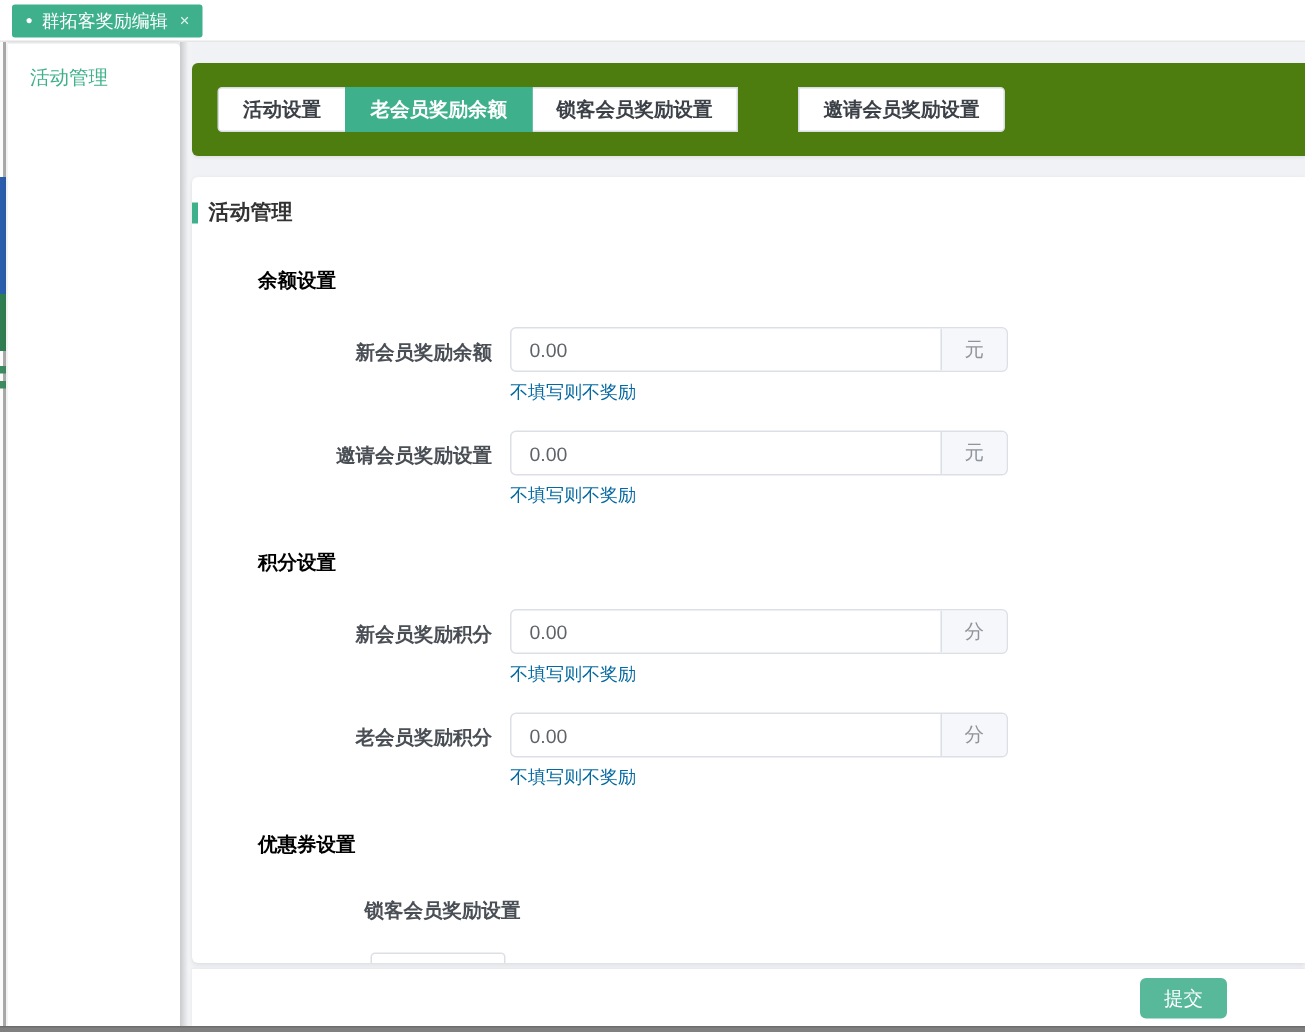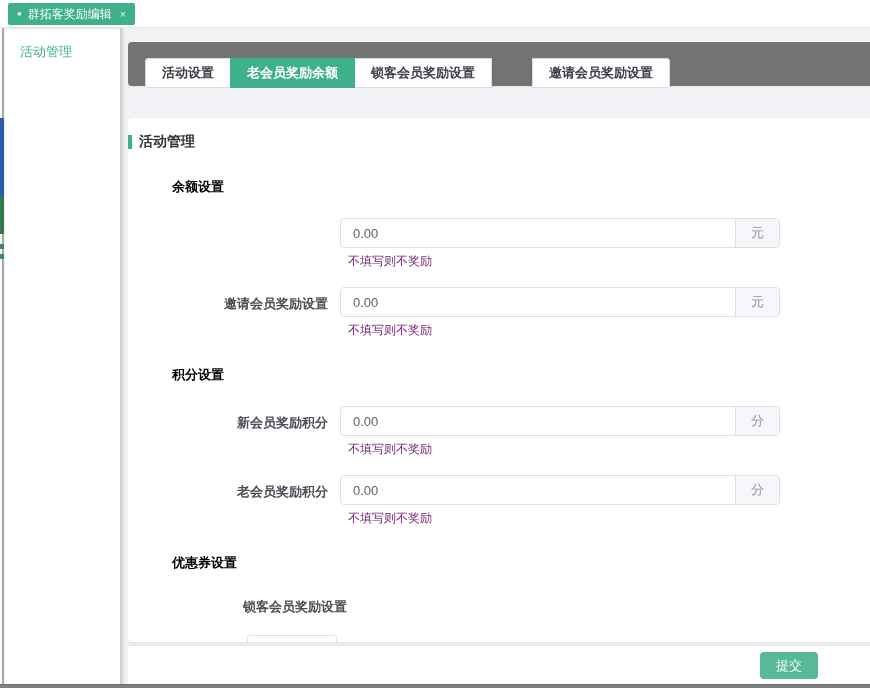--- a/index.html
+++ b/index.html
@@ -47,22 +47,22 @@
   
   .divider {
     position: absolute; left: 120px; top: 28px; width: 8px; height: 660px;
     background: linear-gradient(to right, #c9cbce, #f2f3f5 70%);
   }
 
   
   .main { position: absolute; left: 128px; top: 28px; width: 742px; height: 660px; }
 
   .tabs-panel {
-    position: absolute; left: 0; top: 14px; width: 100%; height: 44px;
-    background: #737373; border-radius: 4px 0 0 4px; box-shadow: 0 1px 2px rgba(0,0,0,.06);
+    position: absolute; left: 0; top: 14px; width: 100%; height: 62px;
+    background: #4d7c0f; border-radius: 4px 0 0 4px; box-shadow: 0 1px 2px rgba(0,0,0,.06);
   }
   .tab-group { position: absolute; left: 17px; top: 16px; display: flex; }
   .tab {
     height: 30px; line-height: 28px; padding: 0 16px;
     border: 1px solid #d8dce3; background: #fff; margin-left: -1px;
     font-size: 13px; font-weight: bold; color: #3c4047; cursor: pointer; white-space: nowrap;
   }
   .tab:first-child { border-radius: 3px 0 0 3px; margin-left: 0; }
   .tab:last-child  { border-radius: 0 3px 3px 0; margin-left: 40px; }
   .tab.active { background: #3fb08c; border-color: #3fb08c; color: #fff; position: relative; z-index: 1; }
@@ -77,32 +77,32 @@
 
   .group-title { margin: 27px 0 0 44px; font-size: 13px; font-weight: bold; color: #000000; }
 
   .row { position: relative; margin-top: 22px; padding-left: 212px; }
   .row + .row { margin-top: 17px; }
   .row-label {
     position: absolute; left: 0; top: 8px; width: 200px; text-align: right;
     font-size: 13px; font-weight: bold; color: #4a4e55;
   }
   .input-wrap {
-    display: inline-flex; width: 440px; height: 30px;
+    display: inline-flex; width: 332px; height: 30px;
     border: 1px solid #dcdfe6; border-radius: 4px; background: #fff; overflow: hidden;
   }
   .input-text {
     flex: 1; border: none; outline: none; padding: 0 12px;
     font-size: 13px; color: #5f6368; font-family: inherit; background: transparent;
   }
   .input-suffix {
     width: 44px; background: #f5f7fa; border-left: 1px solid #dcdfe6;
     color: #909399; text-align: center; line-height: 28px; font-size: 13px;
   }
-  .hint { margin-top: 5px; font-size: 12px; color: #701a75; margin-left: 8px; }
+  .hint { margin-top: 5px; font-size: 12px; color: #0369a1; }
 
   .coupon-label { margin: 26px 0 0 115px; font-size: 13px; font-weight: bold; color: #4a4e55; }
   .coupon-btn {
     margin: 19px 0 0 119px; display: inline-block; padding: 0 14px; height: 30px; line-height: 28px;
     background: #fff; border: 1px solid #dcdfe6; border-radius: 3px;
     font-size: 12px; color: #606266; cursor: pointer; font-family: inherit;
   }
 
   .footer {
     position: absolute; left: 0; top: 618px; width: 100%; height: 38px;
@@ -159,20 +159,21 @@
 
     <div class="section-title">
       <span class="bar"></span>
       <span>活动管理</span>
     </div>
 
     
     <div class="group-title">余额设置</div>
 
     <div class="row">
+      <span class="row-label">新会员奖励余额</span>
       <span class="input-wrap">
         <input class="input-text" type="text" value="0.00" style="">
         <span class="input-suffix">元</span>
       </span>
       <div class="hint">不填写则不奖励</div>
     </div>
 
     <div class="row">
       <span class="row-label">邀请会员奖励设置</span>
       <span class="input-wrap">

